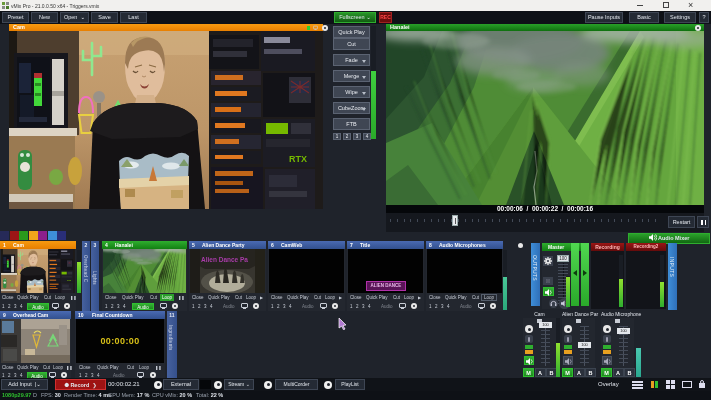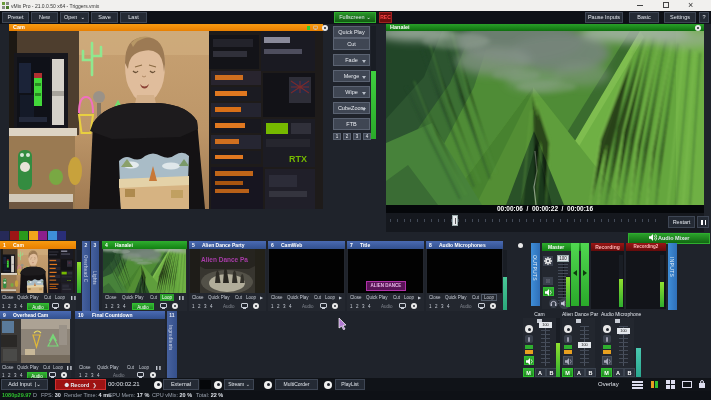--- a/index.html
+++ b/index.html
@@ -554,20 +554,21 @@
           <span class="mon" style="left:49px;top:1px;"></span>
           <span class="gearsm" style="left:61px;top:1px;"></span>
         </div>
   </div>
 
   <div class="ipanel" style="left:75px;top:311px;width:90px;height:67px;">
     <div class="ihead">
           <span class="num">10</span>
           <span class="nm" style="left:17px;">Final Countdown</span>
         </div>
+    <div class="abs" style="left:1px;top:8px;width:88px;height:44px;background:#020202;color:#d8c018;font-size:9px;font-weight:bold;text-align:center;line-height:44px;letter-spacing:.4px;">00:00:00</div>
     <div class="ibtns" style="top:52px;">
           <span class="ib" style="left:2px;">Close</span>
           <span class="ib" style="left:20px;">Quick Play</span>
           <span class="ib" style="left:50px;">Cut</span>
           <span class="ib" style="left:62px;">Loop</span>
           <span class="ib" style="left:78px;font-size:4px;">❚❚</span>
         </div>
     <div class="ibtns" style="top:60px;">
           <span class="ib" style="left:2px;">1</span>
           <span class="ib" style="left:8px;">2</span>

